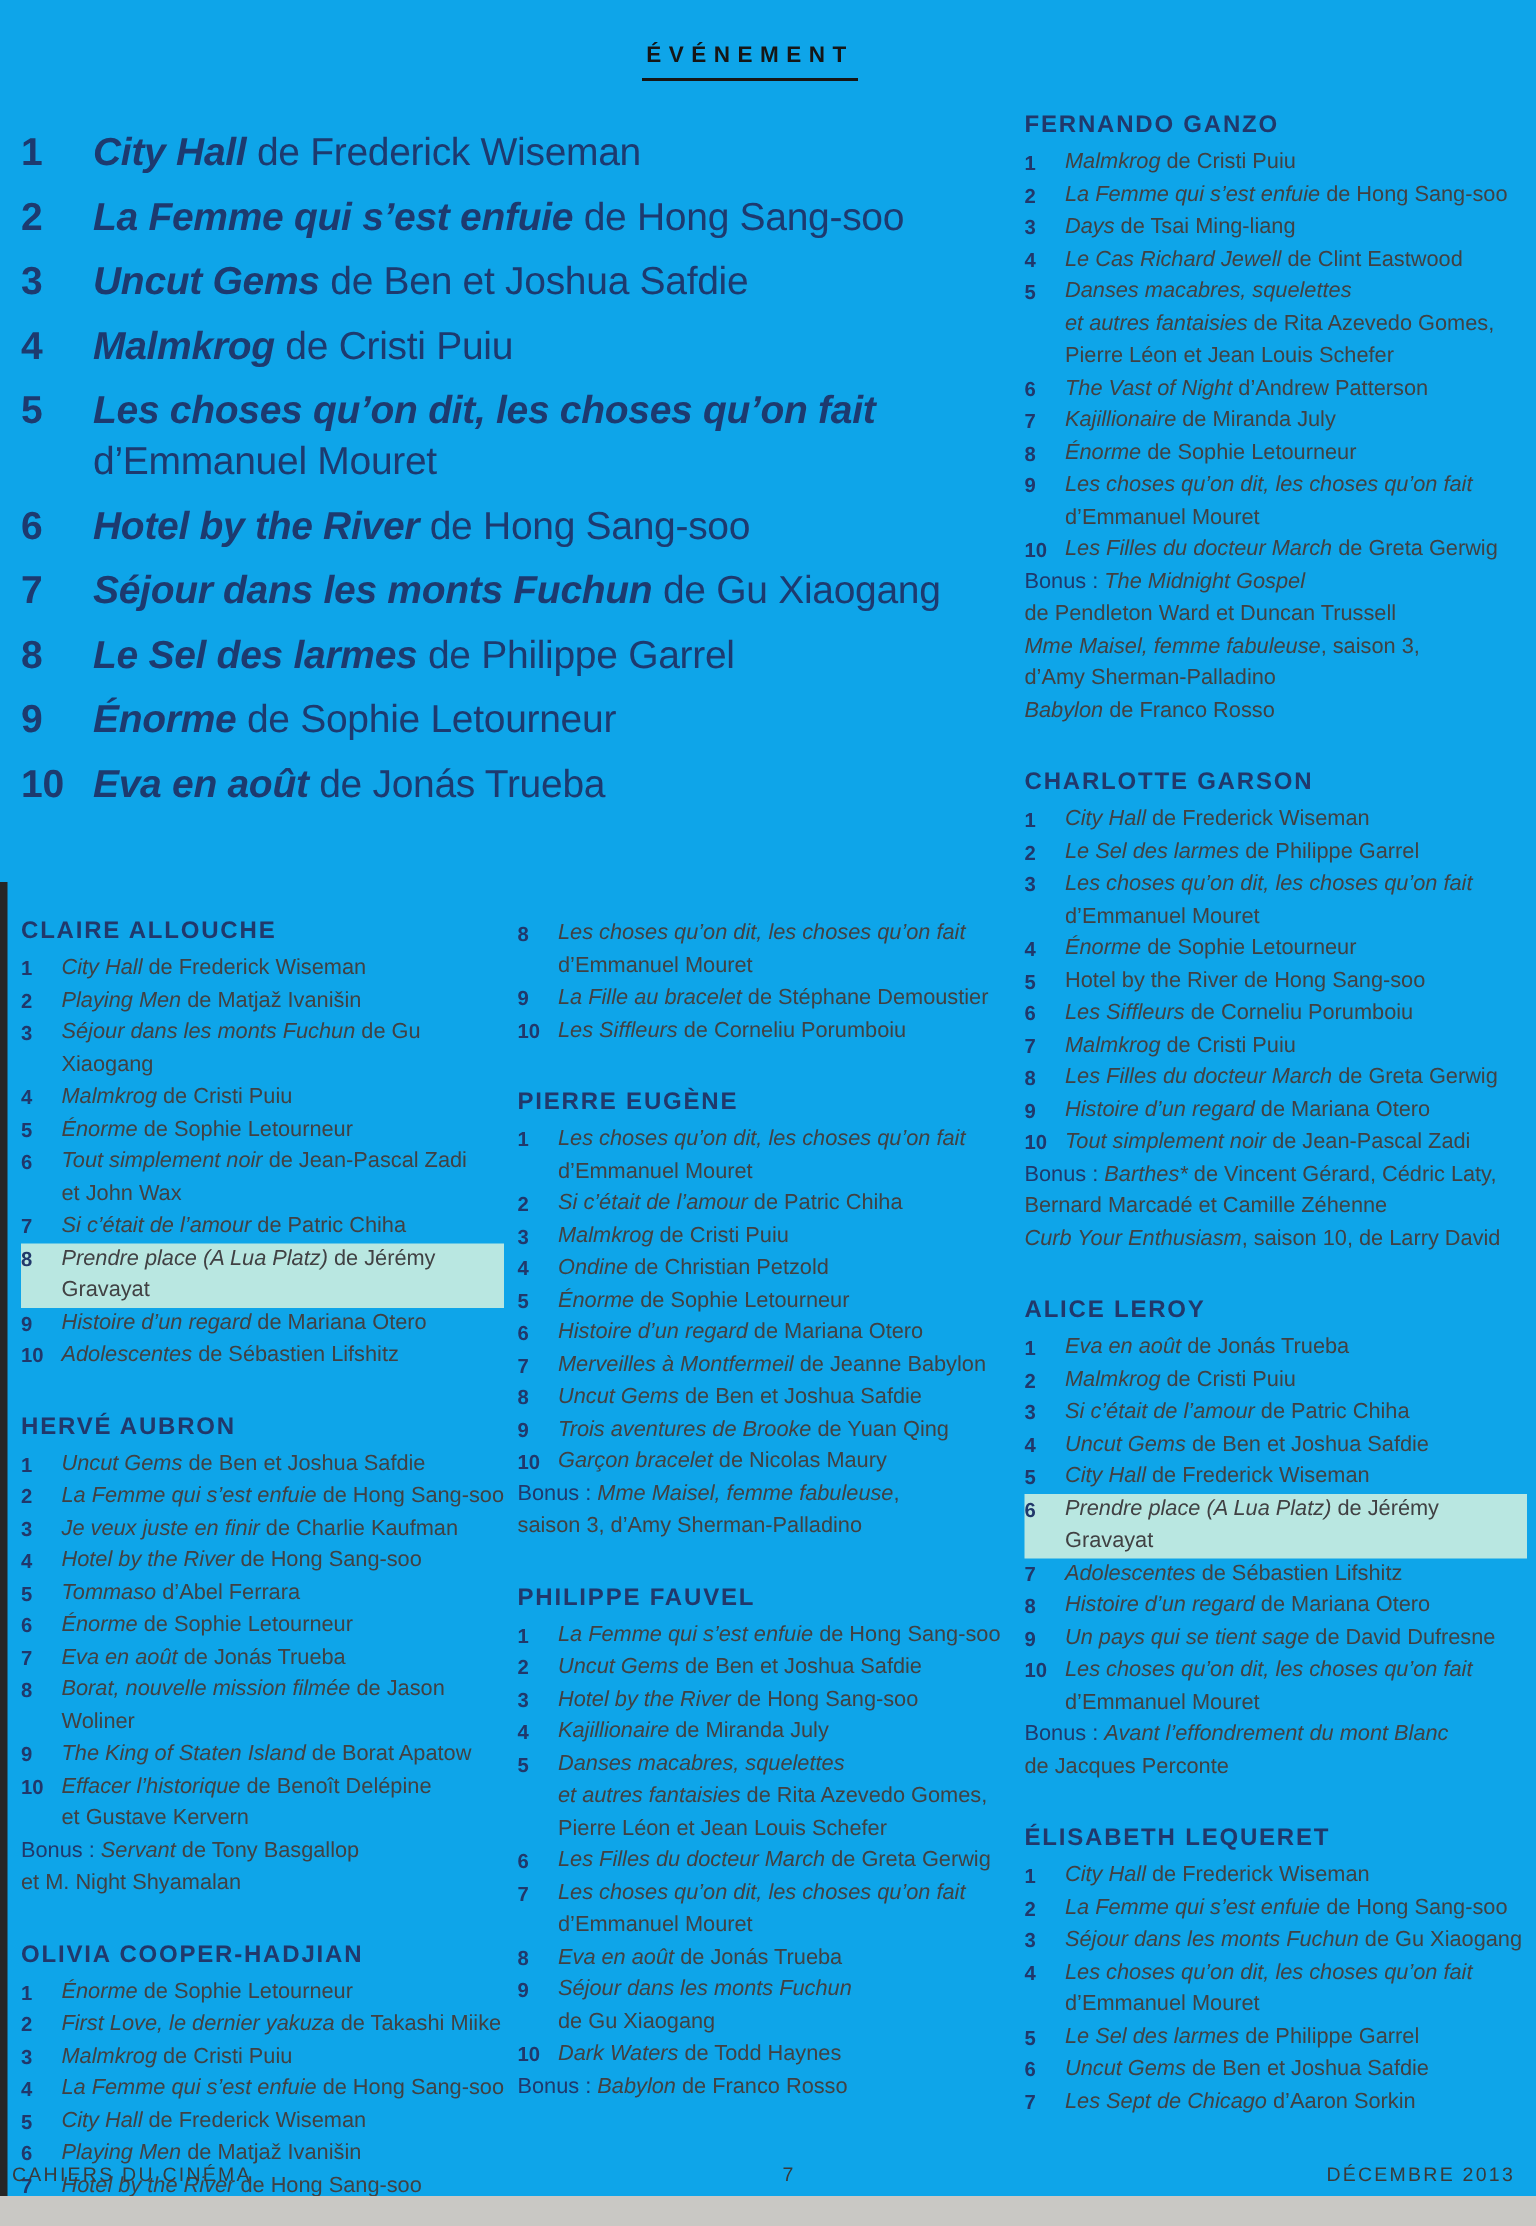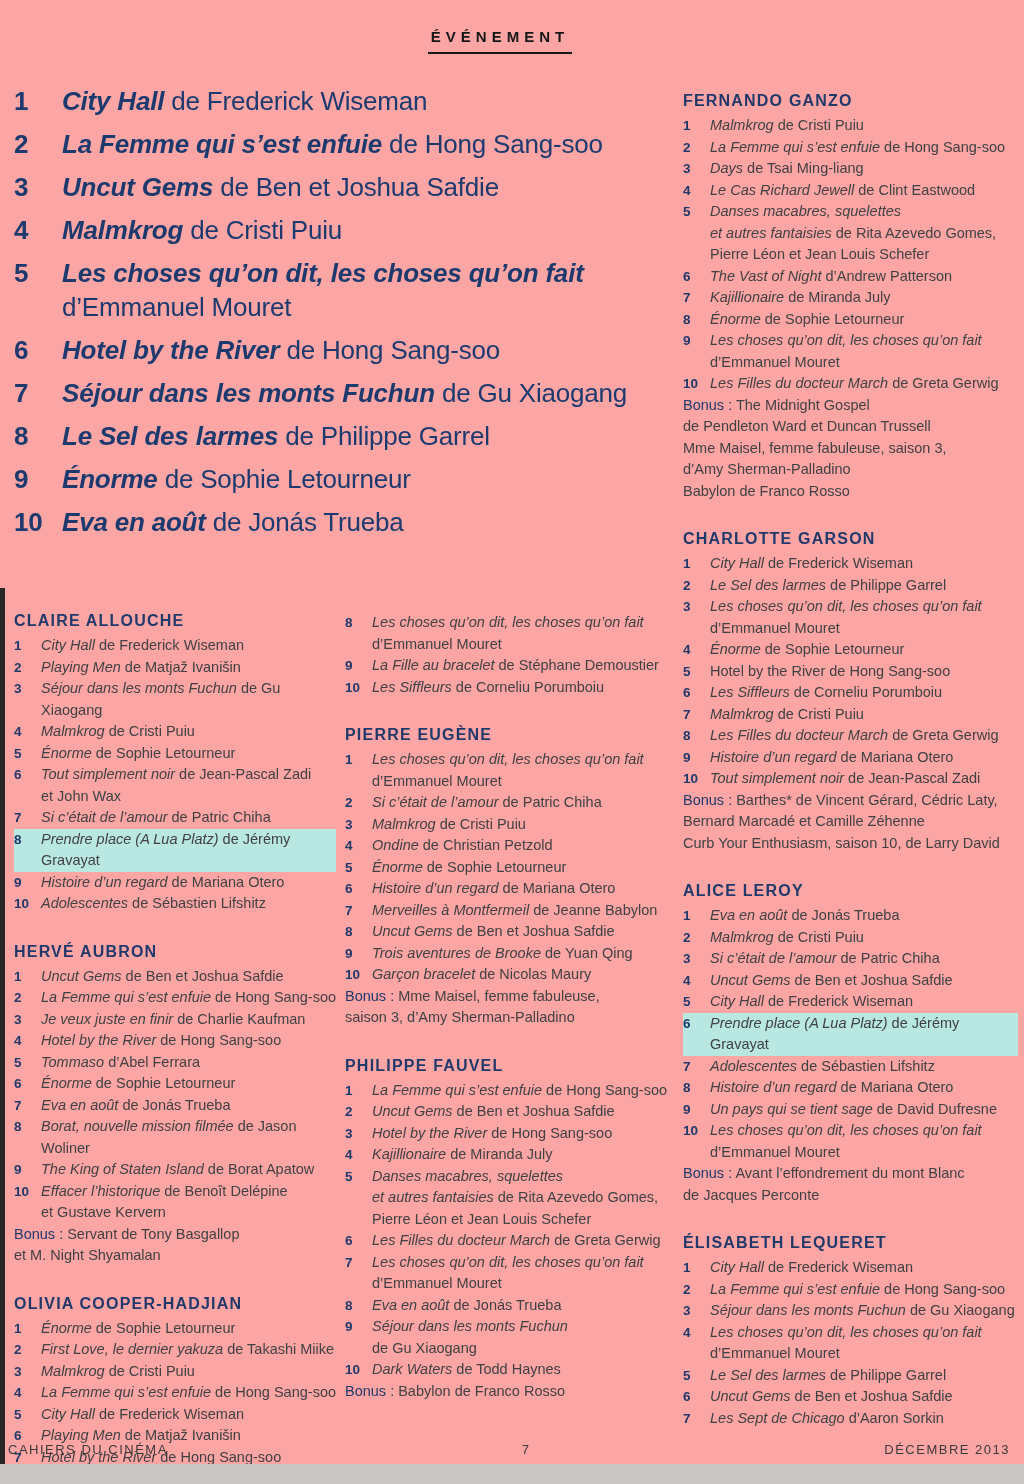--- a/index.html
+++ b/index.html
@@ -1,49 +1,49 @@
 <!DOCTYPE html>
 <html><head>
 <meta charset="utf-8">
 <style>
   html,body { margin:0; padding:0; background:#e7e6e3; }
   .page {
     position:relative; width:1024px; height:1484px;
-    background:#fca5a5; overflow:hidden;
+    background:#0ea5e9; overflow:hidden;
     font-family:"Liberation Sans", sans-serif;
     -webkit-font-smoothing:antialiased;
   }
   
   .kicker { position:absolute; top:28px; left:0; width:1000px; text-align:center; }
   .kicker span {
     display:inline-block; font-size:15px; font-weight:bold; letter-spacing:5px;
     color:#161616; border-bottom:2px solid #161616; padding:0 3px 7px 3px;
   }
   
   .big-list { position:absolute; left:14px; top:84px; width:665px; }
   .big-list .row { display:flex; margin-bottom:9px; font-size:26px; line-height:34px; color:#1d3a6f; letter-spacing:-0.2px; }
   .big-list .num { width:48px; flex:none; font-weight:bold; }
   .big-list .title { font-weight:bold; font-style:italic; }
   .big-list .credit { font-weight:normal; }
   
   .col { position:absolute; }
   .col-left  { left:14px;  top:612px; width:322px; }
   .col-mid   { left:345px; top:612px; width:330px; }
-  .col-right { left:683px; top:92px;  width:335px; }
+  .col-right { left:683px; top:75px;  width:335px; }
   .critic { margin:0 0 28px 0; }
   .critic h3 { margin:0 0 5px 0; font-size:16px; font-weight:bold; letter-spacing:1.2px; color:#21386b; }
   .col .row { display:flex; font-size:14.5px; line-height:21.5px; color:#414143; }
   .col .num { width:27px; flex:none; font-weight:bold; font-size:13.5px; color:#21386b; }
   .txt { white-space:pre-line; min-width:0; }
   .title { font-style:italic; }
   .title.roman { font-style:normal; }
   .row.hl { background:#b9e7e1; width:fit-content; max-width:100%; padding-right:8px; }
   .bonus { margin:0; font-size:14.5px; line-height:21.5px; color:#414143; white-space:pre-line; }
   .bonus-label { font-weight:normal; color:#21386b; }
-  .it { }
+  .it { font-style:italic; }
   
   .footer {
     position:absolute; left:8px; right:14px; top:1442px;
     display:flex; justify-content:space-between;
     font-size:13px; letter-spacing:1.5px; color:#3a3a3a;
   }
   
   .artifact-left   { position:absolute; left:0; top:588px; width:5px; height:896px; background:#262626; }
   .artifact-bottom { position:absolute; left:0; top:1464px; width:1024px; height:20px; background:#c9c8c4; }
 </style>

